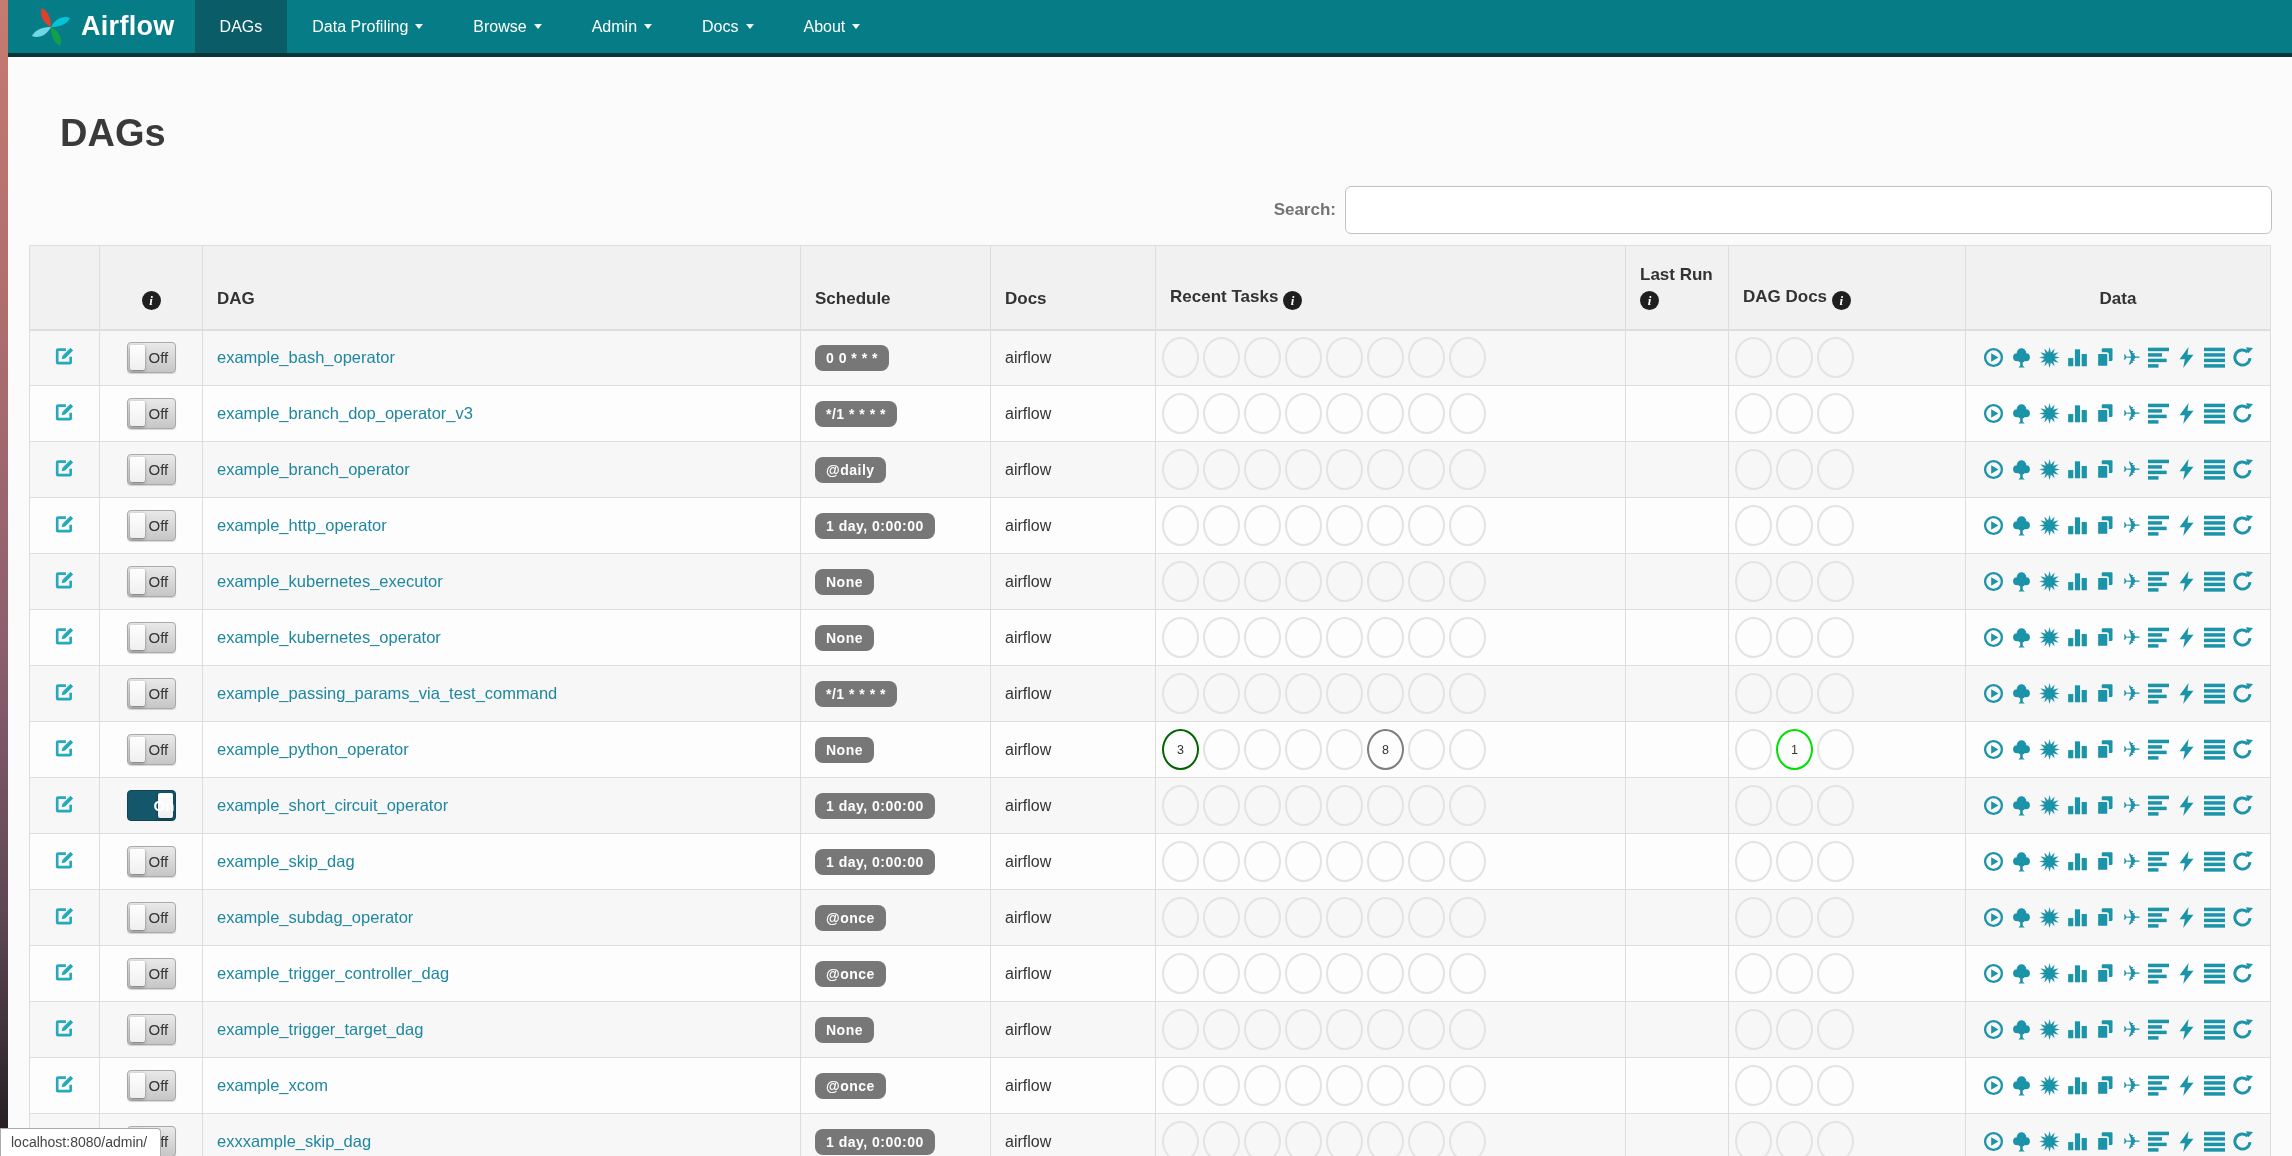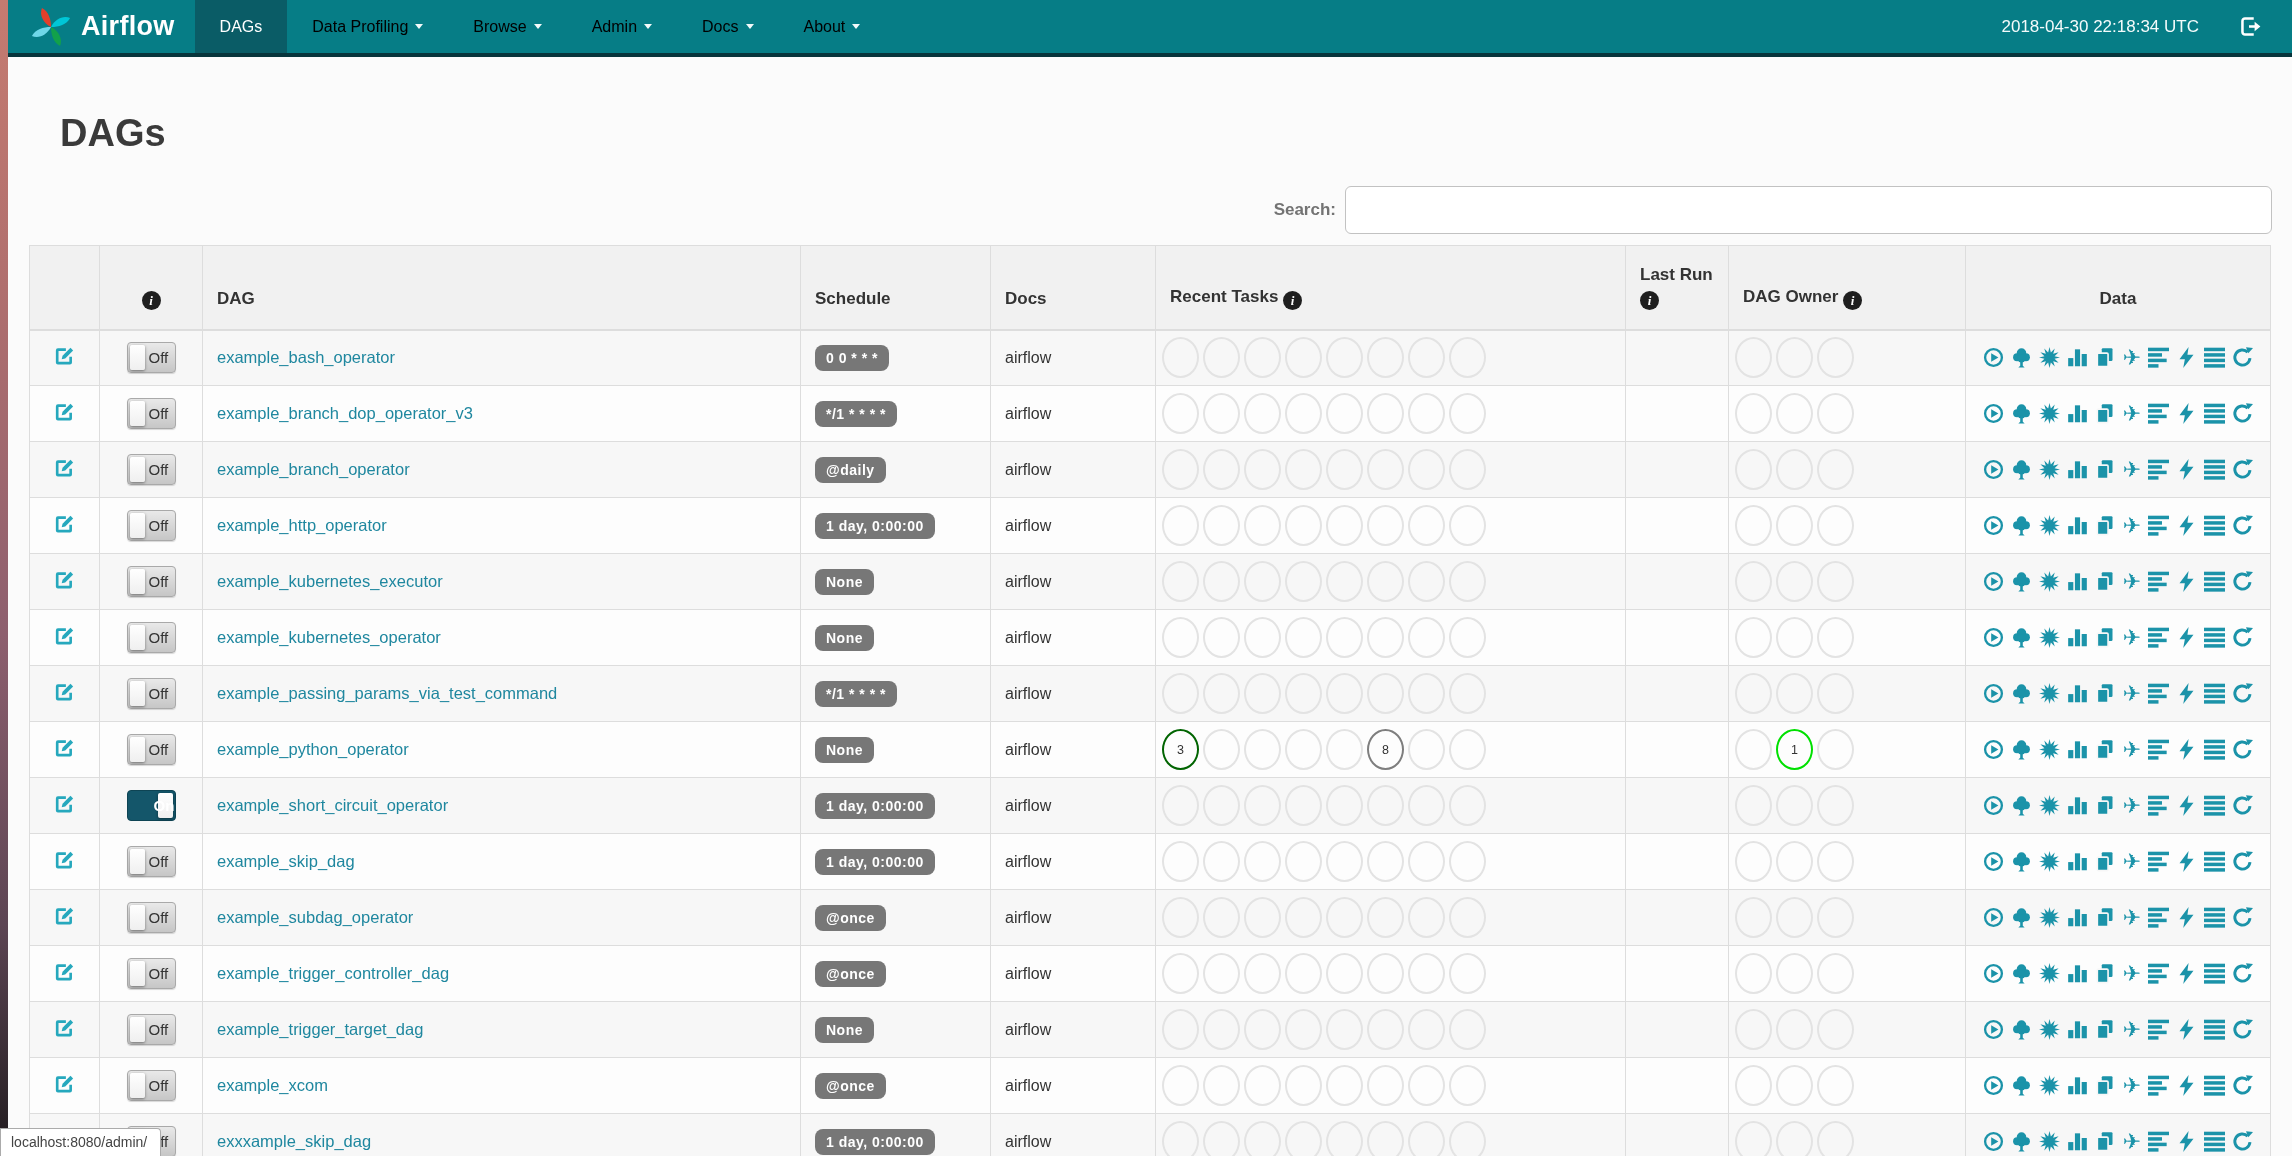--- a/index.html
+++ b/index.html
@@ -19,21 +19,21 @@
   .navbar {
     position:absolute; left:8px; top:0; width:2284px; height:57px;
     background:#067d86; border-bottom:4px solid #07353c;
     display:flex; align-items:stretch;
   }
   .brand { display:flex; align-items:center; padding:0 20px 0 22px; cursor:pointer; }
   .brand svg { width:42px; height:42px; }
   .brand-label { color:#fff; font-size:27px; font-weight:bold; margin-left:9px; letter-spacing:.3px; }
   .nav-items { display:flex; align-items:stretch; }
   .nav-item {
-    display:flex; align-items:center; padding:0 25px; color:#000000;
+    display:flex; align-items:center; padding:0 25px; color:#ffffff;
     font-size:16px; cursor:pointer; white-space:nowrap;
   }
   .nav-item.active { background:#0a5c66; color:#fff; }
   .caret {
     display:inline-block; margin-left:7px; width:0; height:0;
     border-left:4.5px solid transparent; border-right:4.5px solid transparent;
     border-top:5px solid #f2fafa;
   }
   .nav-right { margin-left:auto; display:flex; align-items:center; gap:40px; padding-right:30px; }
   .nav-clock { color:#f4fbfb; font-size:17px; }
@@ -151,30 +151,20 @@
       </div>
       <div class="nav-item">
         <span>Docs</span>
         <span class="caret"></span>
       </div>
       <div class="nav-item">
         <span>About</span>
         <span class="caret"></span>
       </div>
     </div>
-  <div class="nav-right">
-    <span class="nav-clock">2018-04-30 22:18:34 UTC</span>
-    <span class="logout">
-      <svg viewBox="0 0 20 20">
-        <path d="M12.8 3H5.2A2.2 2.2 0 0 0 3 5.2v9.6A2.2 2.2 0 0 0 5.2 17h7.6" fill="none" stroke="currentColor" stroke-width="2.2"></path>
-        <path d="M8.7 10h5.6" fill="none" stroke="currentColor" stroke-width="2.2"></path>
-        <polygon fill="currentColor" points="13.6,5.8 18.6,10 13.6,14.2"></polygon>
-      </svg>
-    </span>
-  </div>
 </div>
 
 <h1 class="page-title">DAGs</h1>
 
 <div class="search-row">
   <span class="search-label">Search:</span>
   <input class="search-input" type="text" value="" style="">
 </div>
 
 <table class="dags-table">
@@ -191,21 +181,21 @@
   </colgroup>
   <thead>
     <tr>
       <th></th>
       <th class="center"><span class="info-badge"></span></th>
       <th><span>DAG</span></th>
       <th><span>Schedule</span></th>
       <th><span>Docs</span></th>
       <th><span>Recent Tasks</span> <span class="info-badge"></span></th>
       <th><span>Last Run</span> <span class="info-badge"></span></th>
-      <th><span>DAG Owner</span> <span class="info-badge"></span></th>
+      <th><span>DAG Docs</span> <span class="info-badge"></span></th>
       <th class="center"><span>Data</span></th>
     </tr>
   </thead>
   <tbody>
       <tr>
         <td class="c-edit"><span class="icon-edit"><svg viewBox="0 0 20 20">
               <path d="M16.5 11v5a1.8 1.8 0 0 1-1.8 1.8H4.3A1.8 1.8 0 0 1 2.5 16V5.6a1.8 1.8 0 0 1 1.8-1.8h6.9v2.3H4.8v9.4h9.4V11z"></path>
               <path d="M8.3 10.2l6.9-6.9 2.3 2.3-6.9 6.9-3 .7z"></path>
             </svg></span></td>
         <td class="c-toggle"><span class="toggle off"><span class="knob"></span><span class="tlabel">Off</span></span></td>

